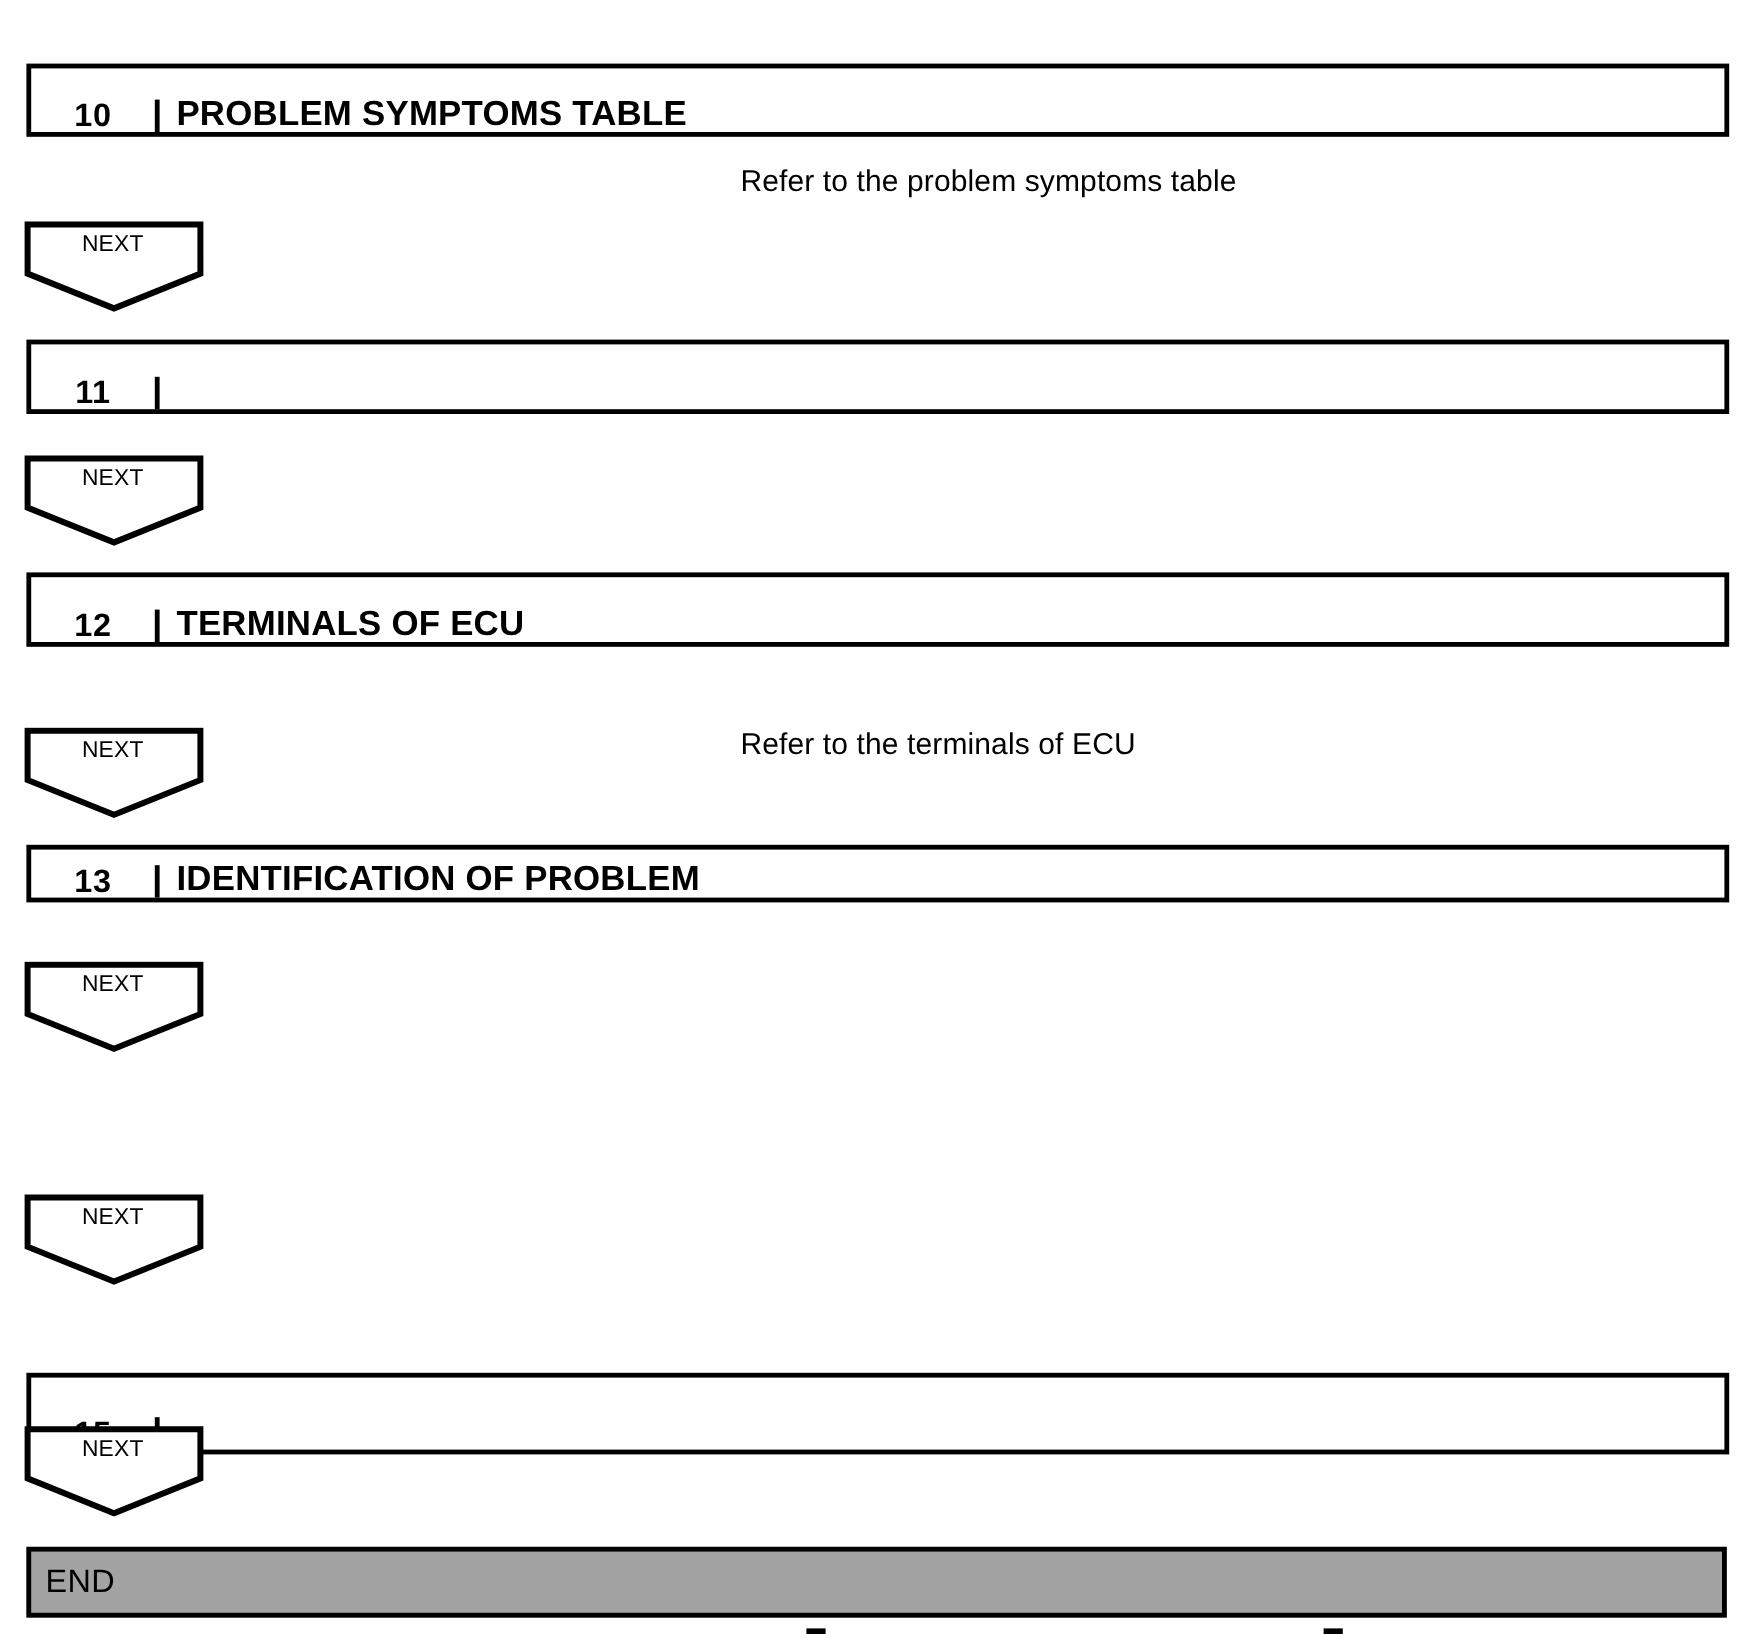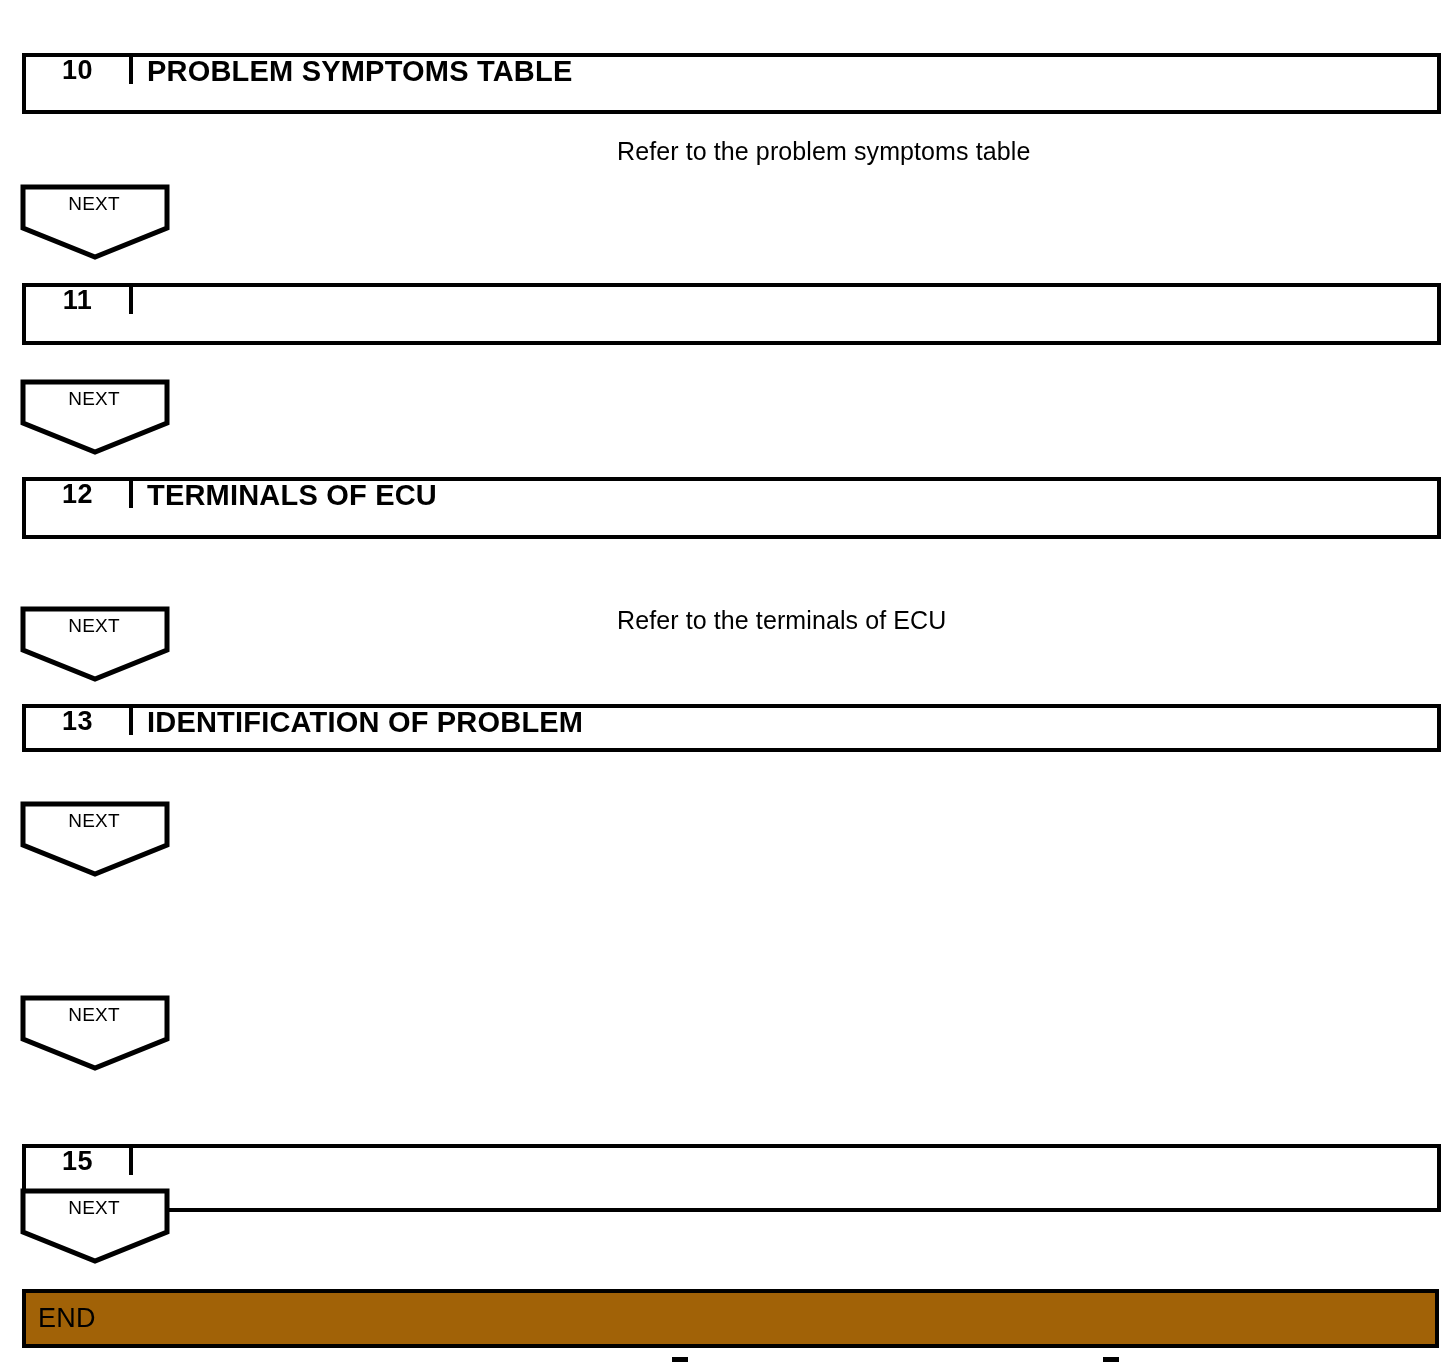--- a/index.html
+++ b/index.html
@@ -24,21 +24,21 @@
     height: 1362px;
   }
 
   
   .step-box {
     position: absolute;
     left: 22px;
     border: 4px solid #000000;
     box-sizing: border-box;
     display: flex;
-    align-items: flex-start;
+    align-items: flex-end;
     background: #ffffff;
   }
   .step-num {
     width: 107px;
     flex: 0 0 107px;
     border-right: 4px solid #000000;
     box-sizing: border-box;
     display: flex;
     align-items: center;
     justify-content: center;
@@ -60,21 +60,21 @@
   }
 
   
   .end-box {
     position: absolute;
     left: 22px;
     border: 4px solid #000000;
     box-sizing: border-box;
     display: flex;
     align-items: center;
-    background: #a16207;
+    background: #a3a3a3;
   }
   .end-label {
     padding-left: 12px;
     font-size: 27px;
     font-weight: normal;
     letter-spacing: 0.3px;
     line-height: 1;
   }
 
   

